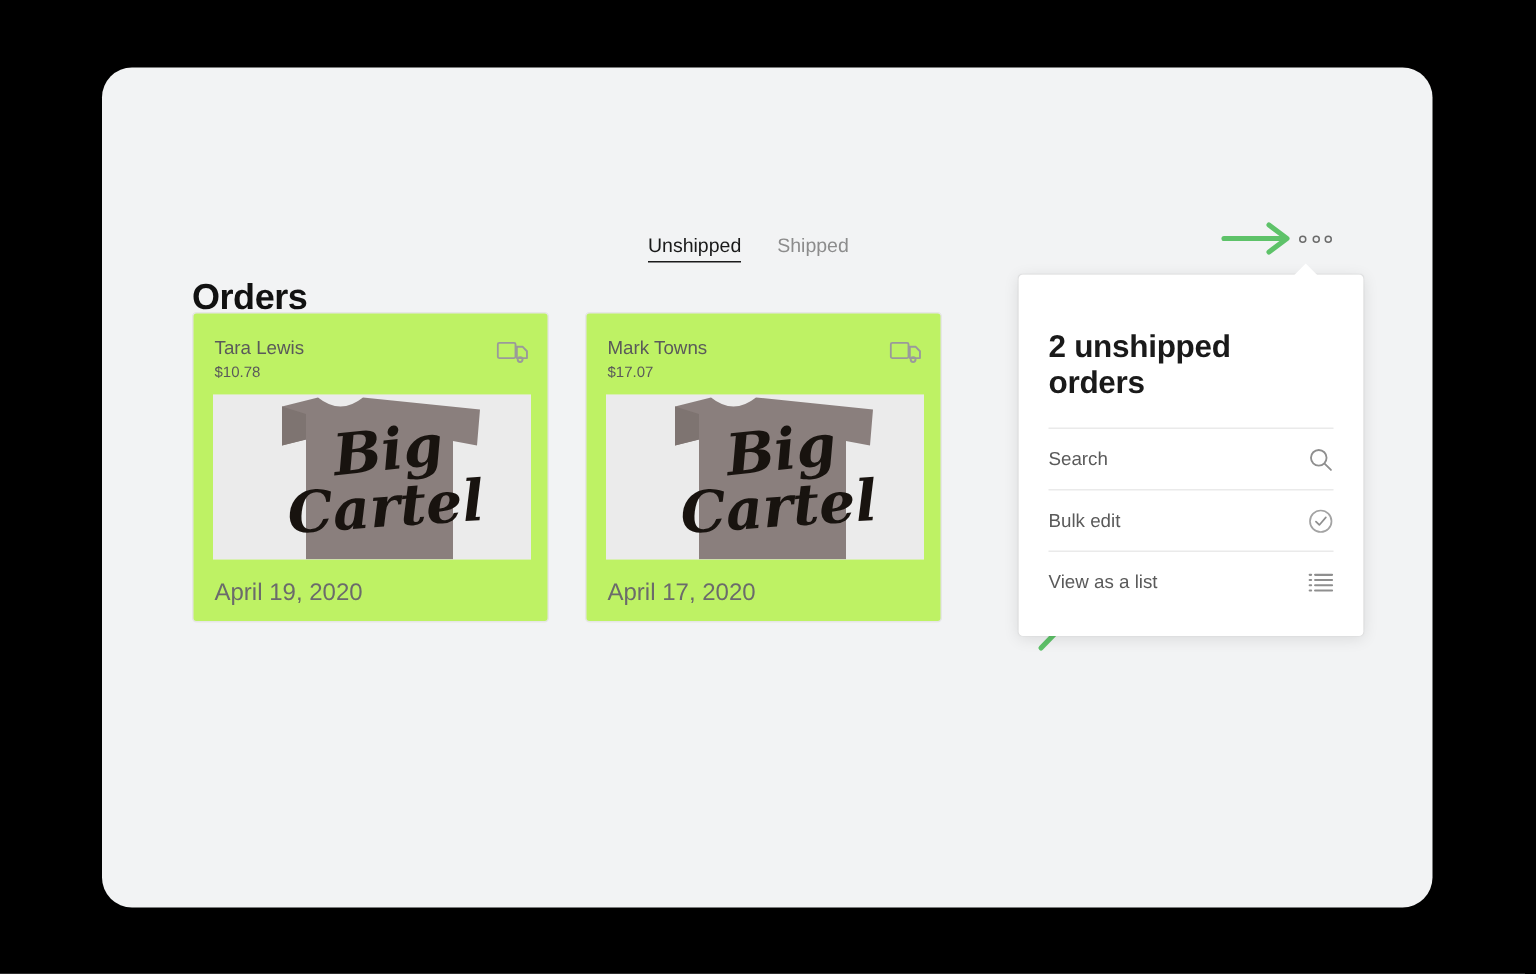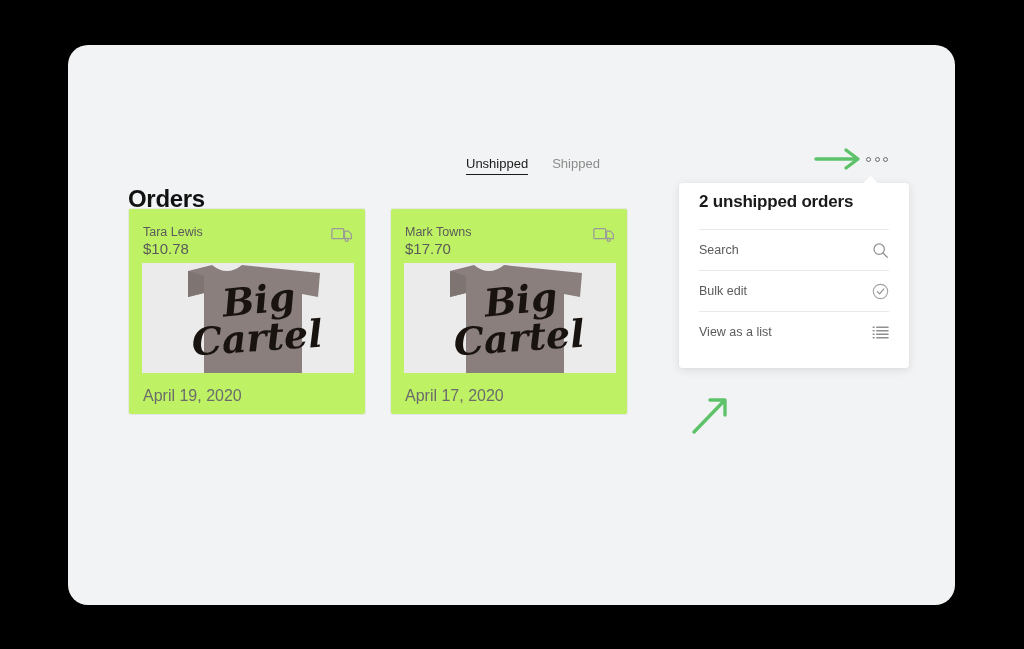--- a/index.html
+++ b/index.html
@@ -37,21 +37,21 @@
     top: 145px;
     font-size: 24px;
     font-weight: bold;
     color: #111111;
     letter-spacing: -0.3px;
     margin-top: 40px;
   }
 
   .tabs {
     position: absolute;
-    left: 466px;
+    left: 432px;
     top: 156px;
     display: flex;
     gap: 24px;
     align-items: baseline;
   }
   .tab {
     font-size: 13px;
     color: #8c8c8c;
     padding-bottom: 3px;
     cursor: pointer;
@@ -119,21 +119,21 @@
     left: 14px;
     top: 16px;
     right: 14px;
   }
   .card-customer {
     font-size: 12.5px;
     color: #5a5a5a;
     line-height: 15px;
   }
   .card-price {
-    font-size: 15px;
+    font-size: 10px;
     color: #5a5a5a;
     line-height: 16px;
     margin-top: 1px;
   }
   .truck-icon {
     position: absolute;
     right: 12px;
     top: 17px;
     width: 22px;
     height: 17px;
@@ -176,22 +176,22 @@
     position: absolute;
     right: 33px;
     top: -5px;
     width: 11px;
     height: 11px;
     background: #ffffff;
     transform: rotate(45deg);
   }
   .dropdown-title {
     position: relative;
-    padding: 9px 20px 17px 20px;
-    font-size: 17px;
+    padding: 37px 20px 17px 20px;
+    font-size: 21px;
     font-weight: bold;
     color: #1a1a1a;
     letter-spacing: -0.2px;
   }
   .menu-list {
     padding: 0 20px 16px 20px;
   }
   .menu-item {
     display: flex;
     align-items: center;
@@ -263,21 +263,21 @@
         <text x="118" y="50" font-family="'DejaVu Serif', serif" font-size="38" font-style="italic" font-weight="bold" fill="#18130f" text-anchor="middle" transform="rotate(-6 118 50)">Big</text>
         <text x="116" y="88" font-family="'DejaVu Serif', serif" font-size="38" font-style="italic" font-weight="bold" fill="#18130f" text-anchor="middle" transform="rotate(-4 116 88)">Cartel</text>
       </svg>
     </div>
     <div class="card-date">April 19, 2020</div>
   </div>
 
   <div class="card" id="card-1">
     <div class="card-head">
       <div class="card-customer">Mark Towns</div>
-      <div class="card-price">$17.70</div>
+      <div class="card-price">$17.07</div>
     </div>
     <svg class="truck-icon" viewBox="0 0 26 20">
       <rect x="1" y="3" width="14" height="12" rx="1.2" fill="none" stroke="#9a9a9a" stroke-width="1.5"></rect>
       <path d="M16 6 h4.5 l3.5 3.6 V15 h-8 z" fill="none" stroke="#9a9a9a" stroke-width="1.5" stroke-linejoin="round"></path>
       <circle cx="18.6" cy="16.2" r="1.9" fill="none" stroke="#9a9a9a" stroke-width="1.5"></circle>
     </svg>
     <div class="card-image">
       <svg class="shirt-wrap" viewBox="0 0 212 110" preserveAspectRatio="xMidYMid slice">
         <rect x="0" y="0" width="212" height="110" fill="#ebebeb"></rect>
         <path d="M46 8 L70 2 Q85 14 100 2 L178 10 L176 34 L160 31 L160 110 L62 110 L62 30 L46 34 Z" fill="#8a7f7d"></path>

